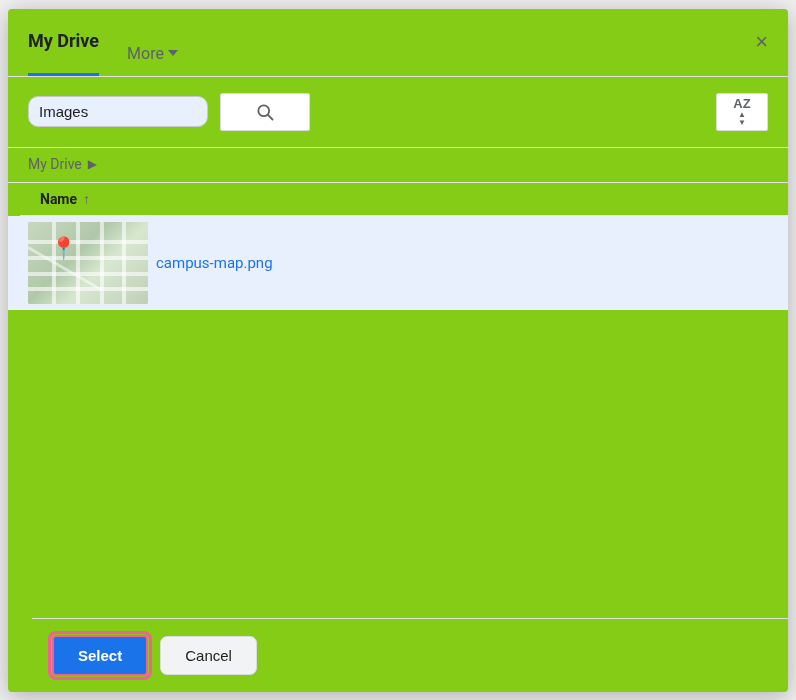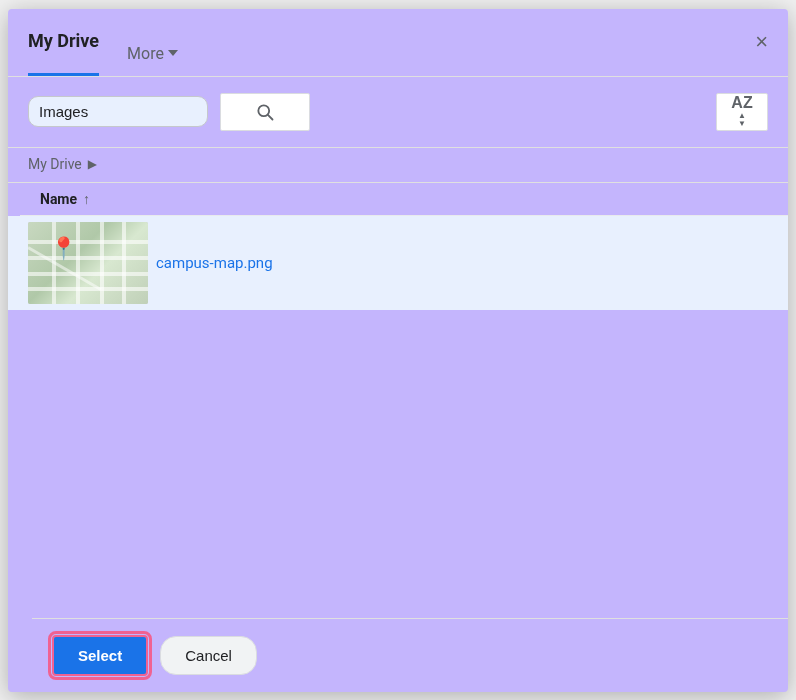--- a/index.html
+++ b/index.html
@@ -7,21 +7,21 @@
       font-family: 'Roboto', Arial, sans-serif;
       background: #f0f0f0;
       display: flex;
       align-items: center;
       justify-content: center;
       width: 796px;
       height: 700px;
       overflow: hidden;
     }
     .dialog {
-      background: #c4b5fd;
+      background: #84cc16;
       border-radius: 4px;
       box-shadow: 0 4px 24px rgba(0,0,0,0.28);
       width: 780px;
       height: 683px;
       display: flex;
       flex-direction: column;
       overflow: hidden;
       justify-content: center;
     }
     
@@ -119,21 +119,21 @@
       width: 52px;
       margin-left: auto;
     }
     .sort-icon {
       display: flex;
       flex-direction: column;
       align-items: center;
       gap: 1px;
     }
     .sort-az {
-      font-size: 16px;
+      font-size: 13px;
       font-weight: bold;
       color: #5f6368;
       line-height: 1;
     }
     .sort-arrows {
       display: flex;
       flex-direction: column;
       align-items: center;
       gap: 0px;
     }
@@ -260,21 +260,21 @@
       font-size: 15px;
       font-weight: 600;
       cursor: pointer;
       outline: 3px solid #f06292;
       outline-offset: 1px;
     }
     .cancel-btn {
       background: #f1f3f4;
       color: #202124;
       border: 1px solid #dadce0;
-      border-radius: 16px;
+      border-radius: 7px;
       padding: 10px 24px;
       font-size: 15px;
       cursor: pointer;
     }
   </style>
 </head>
 <body>
 
 <div class="dialog">
 

